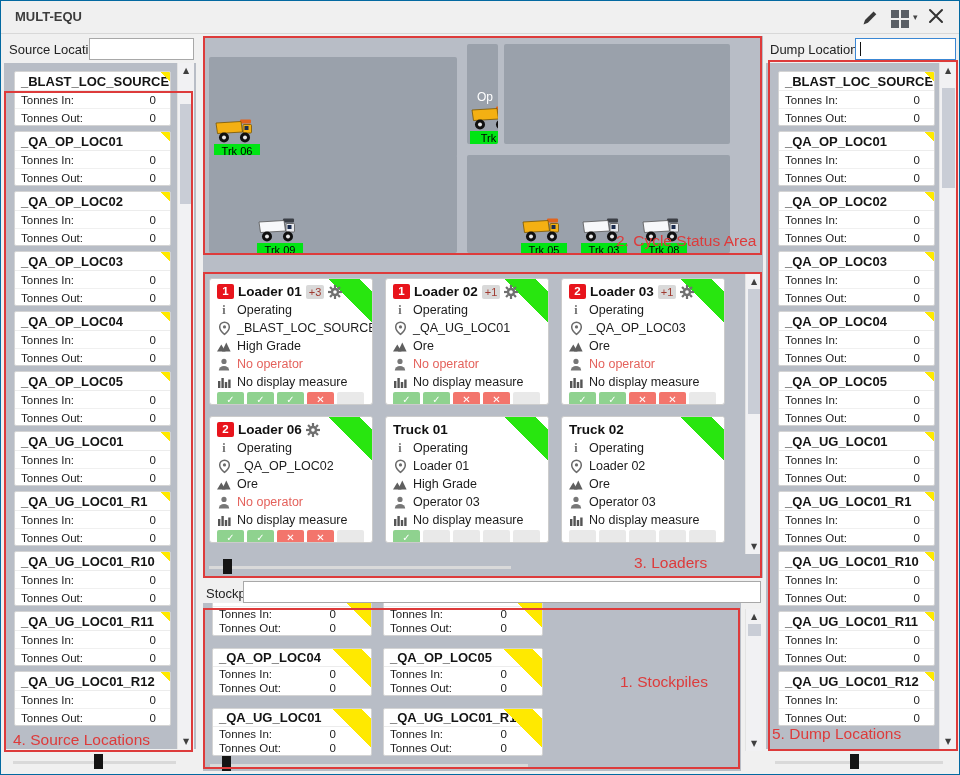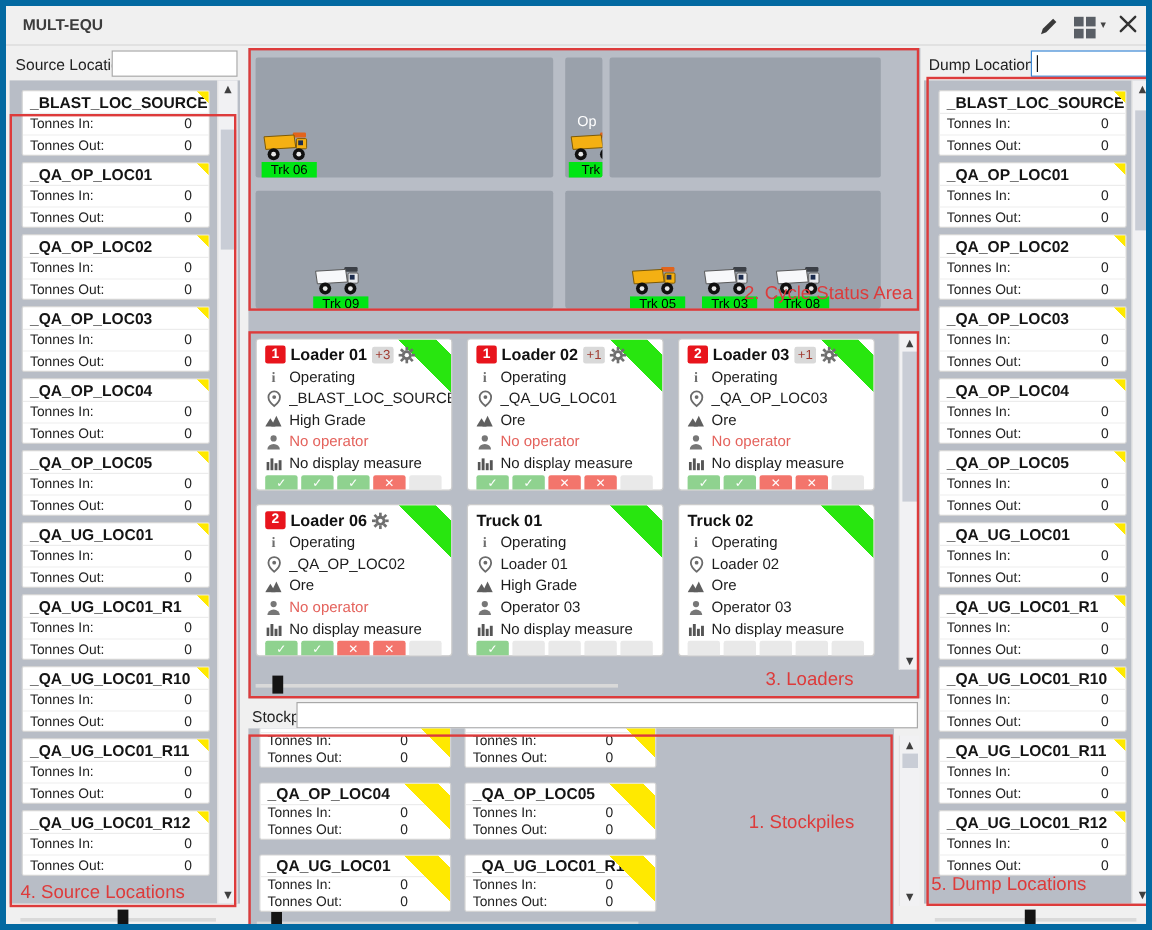--- a/index.html
+++ b/index.html
@@ -1,19 +1,19 @@
 <!DOCTYPE html>
 <html><head>
 <meta charset="utf-8">
 <style>
   * { margin:0; padding:0; box-sizing:border-box; }
   html,body { background:#e8e8e8; }
   body { font-family:"Liberation Sans", sans-serif; }
   .window { position:relative; width:960px; height:775px; background:#f0f0f0;
-            border:5px solid #0369a1; overflow:hidden; }
+            border:1px solid #0369a1; overflow:hidden; }
 
   
   .titlebar { position:absolute; left:0; top:0; width:958px; height:33px;
               background:#f0f0f0; border-bottom:1px solid #d8d8d8; }
   .win-title { position:absolute; left:14px; top:8px; font-size:13px; font-weight:bold; color:#3c3c3c; }
   .tb-icon { position:absolute; cursor:pointer; }
   #icon-pencil { left:860px; top:8px; }
   #icon-grid { left:890px; top:9px; width:19px; height:17px; display:grid;
                grid-template-columns:8px 8px; grid-template-rows:8px 8px; gap:2px; }
   #icon-grid div { background:#5a5f66; }
@@ -60,21 +60,21 @@
   .hslider-thumb { position:absolute; width:9px; height:15px; background:#141414; cursor:pointer; }
   #left-htrack { left:12px; top:760px; width:163px; } #left-hthumb { left:93px; top:753px; }
   #ctr-htrack { left:209px; top:763px; width:318px; } #ctr-hthumb { left:221px; top:755px; }
   #right-htrack { left:774px; top:760px; width:168px; } #right-hthumb { left:849px; top:753px; }
   #ldr-htrack { left:208px; top:565px; width:302px; } #ldr-hthumb { left:222px; top:558px; }
 
   
   #central-top { position:absolute; left:202px; top:35px; width:560px; height:542px; background:#b8bdc6; }
 
   .tile { position:absolute; background:#9aa1ab; border-radius:2px; overflow:hidden; }
-  #tile-1 { left:6px; top:8px; width:248px; height:100px; }
+  #tile-1 { left:6px; top:21px; width:248px; height:100px; }
   #tile-2 { left:264px; top:8px; width:31px; height:100px; }
   #tile-3 { left:301px; top:8px; width:226px; height:100px; }
   #tile-4 { left:6px; top:119px; width:248px; height:98px; }
   #tile-5 { left:264px; top:119px; width:263px; height:98px; }
   .tile-title { color:#fff; font-size:12px; padding:2px 0 0 10px; min-height:0;margin-top:44px; }
   .trucks { display:flex; gap:12px; padding:15px 0 0 4px; }
   #tile-2 .trucks { padding:1px 0 0 2px; }
   #tile-4 .trucks, #tile-5 .trucks { padding-top:16px;margin-left:43px; }
   #tile-5 .trucks { padding-left:10px; }
 

